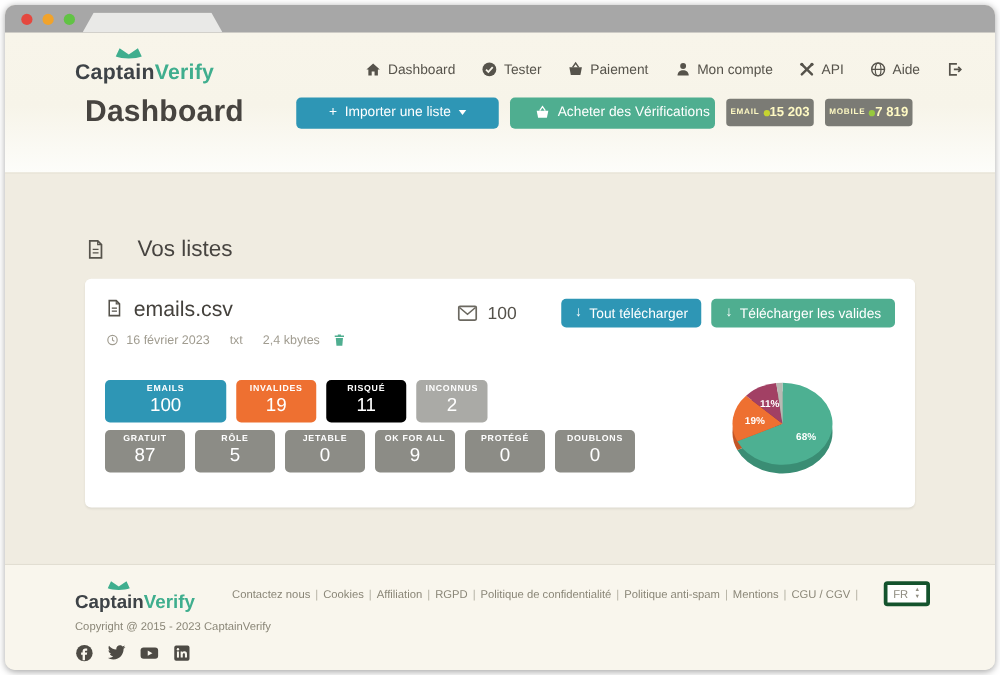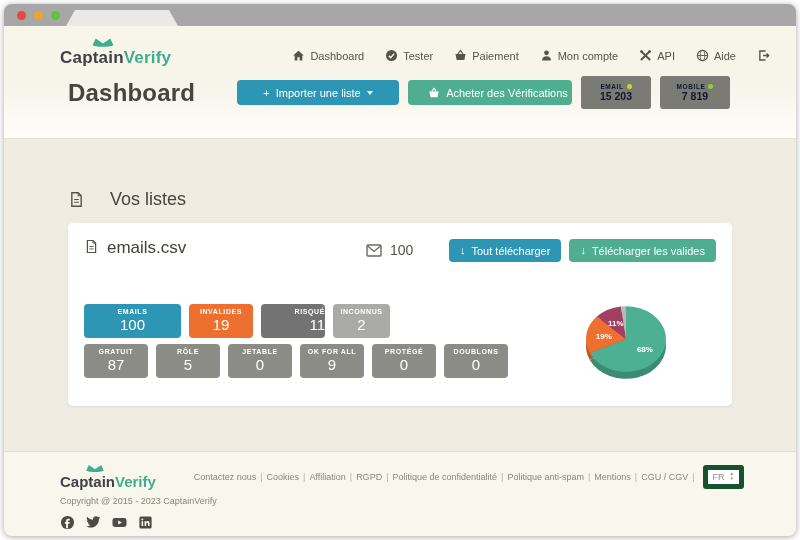--- a/index.html
+++ b/index.html
@@ -28,22 +28,22 @@
   .nicon svg { width:13px; height:13px; }
 
   .header-row { display:flex; align-items:center; padding:8px 66px 0 64px; }
   .page-title { font-size:24px; font-weight:600; color:#474440; letter-spacing:.2px; }
   .header-actions { margin-left:auto; display:flex; align-items:center; gap:9px; }
   .btn { border:none; border-radius:4px; color:#fff; font-family:inherit; cursor:pointer;
          display:inline-flex; align-items:center; justify-content:center; gap:6px; }
   .btn-import { width:162px; height:25px; background:#2e96b5; font-size:11px; }
   .btn-buy { width:164px; height:25px; background:#4fae90; font-size:11px;padding-left:16px; }
   .caret { width:0; height:0; border-left:3.5px solid transparent; border-right:3.5px solid transparent; border-top:4px solid #fff; }
-  .credit-badge { width:70px; height:33px; background:#7b7b75; border-radius:3px; color:#0f172a;
-                  display:flex; flex-direction:column; align-items:center; justify-content:center; line-height:1.15; }
+  .credit-badge { width:70px; height:22px; background:#7b7b75; border-radius:3px; color:#fef9c3;
+                  display:flex; flex-direction:row; align-items:center; justify-content:center; line-height:1.15; }
   .credit-label { font-size:6.5px; font-weight:bold; letter-spacing:.6px; display:flex; align-items:center; gap:3px; }
   .info-dot { width:5px; height:5px; border-radius:50%; display:inline-block; }
   .credit-value { font-size:10.5px; font-weight:bold; }
 
   
   .content { height:313px; background:#f0ece1; border-top:1px solid #e7e3d7; padding:50px 68px 0 64px; }
   .section-title { display:flex; align-items:center; gap:25px; font-size:18px; color:#474440; margin-bottom:13px; }
   .card { position:relative; width:664px; height:183px; background:#fff; border-radius:5px;
           box-shadow:0 1px 2px rgba(0,0,0,.08); padding:13px 16px; }
 
@@ -77,21 +77,21 @@
   .f-logo .crown { margin-left:24px; }
   .f-logo-text { font-size:15px; font-weight:bold; color:#3e4347; }
   .f-logo-text .teal { color:#3fae8e; }
   .f-copy { font-size:9px; color:#8a8677; margin:6px 0 9px; }
   .f-social { display:flex; gap:11px; align-items:center; }
   .f-social svg { width:15px; height:15px; }
   .footer-links { position:absolute; right:52px; top:13px; display:flex; align-items:center;
                   font-size:9px; color:#8a8677; }
   .f-link { cursor:pointer; white-space:nowrap; }
   .f-link::after { content:"|"; margin:0 4px; color:#b5b2a4; }
-  .lang-select { margin-left:4px; border:5px solid #14532d; background:#fff; border-radius:3px;
+  .lang-select { margin-left:16px; border:3px solid #14532d; background:#fff; border-radius:3px;
                  padding:2px 5px; font-size:9px; color:#8f8c80; display:inline-flex; align-items:center; gap:5px; cursor:pointer; }
   .ud { display:inline-flex; flex-direction:column; font-size:4.5px; line-height:1.1; color:#8f8c80; }
 </style>
 </head>
 <body>
 
 <div class="window">
 
   <div class="titlebar">
     <div class="dots">
@@ -224,20 +224,35 @@
     <div class="card">
       <div class="file-head">
         <div class="file-title">
           <svg width="15" height="17" viewBox="0 0 16 16">
               <path d="M3.6 1.6 H9.6 L12.4 4.4 V14.4 H3.6 Z" stroke="#55524b" stroke-width="1.3" fill="none"></path>
               <path d="M9.6 1.6 V4.4 H12.4" stroke="#55524b" stroke-width="1" fill="none"></path>
               <path d="M5.8 8 H10.2 M5.8 10.6 H10.2" stroke="#55524b" stroke-width="1"></path>
             </svg>
           <span>emails.csv</span>
         </div>
+        <div class="file-meta">
+          <svg width="10" height="10" viewBox="0 0 16 16">
+              <circle cx="8" cy="8" r="6" stroke="#a09c90" stroke-width="1.5" fill="none"></circle>
+              <path d="M8 4.6 V8.3 L10.4 9.7" stroke="#a09c90" stroke-width="1.4" fill="none"></path>
+            </svg>
+          <span>16 février 2023</span>
+          <span class="sep"></span>
+          <span>txt</span>
+          <span class="sep"></span>
+          <span>2,4 kbytes</span>
+          <svg width="11" height="12" viewBox="0 0 16 16" style="margin-left:4px">
+              <path d="M6.2 1.6 h3.6 v1.2 h3.6 v1.6 H2.6 V2.8 h3.6 z" fill="#4fae90"></path>
+              <path d="M3.8 5.6 h8.4 l-.8 9 H4.6 Z" fill="#4fae90"></path>
+            </svg>
+        </div>
         <div class="msg-count">
           <svg width="16" height="13" viewBox="0 0 16 13">
               <rect x="1" y="1" width="14" height="11" rx="1" stroke="#6b6860" stroke-width="1.4" fill="none"></rect>
               <path d="M1.6 2 L8 7.4 L14.4 2" stroke="#6b6860" stroke-width="1.3" fill="none"></path>
             </svg>
           <span>100</span>
         </div>
         <div class="dl-buttons">
           <button class="btn btn-dl btn-dl-all">
             <span class="arrow-dn">↓</span>
@@ -253,21 +268,21 @@
       <div class="stats">
         <div class="stats-row">
           <div class="stat-box w-lg" style="background-color: rgb(46, 150, 181);">
               <div class="stat-label">EMAILS</div>
               <div class="stat-value">100</div>
             </div>
           <div class="stat-box w-md" style="background-color: rgb(238, 112, 49);">
               <div class="stat-label">INVALIDES</div>
               <div class="stat-value">19</div>
             </div>
-          <div class="stat-box w-md" style="background-color: #737373; text-align: right;">
+          <div class="stat-box w-md" style="background-color: #000000;">
               <div class="stat-label">RISQUÉ</div>
               <div class="stat-value">11</div>
             </div>
           <div class="stat-box w-sm" style="background-color: rgb(170, 170, 166);">
               <div class="stat-label">INCONNUS</div>
               <div class="stat-value">2</div>
             </div>
         </div>
         <div class="stats-row">
           <div class="stat-box w-md" style="background-color: rgb(140, 140, 134);">

